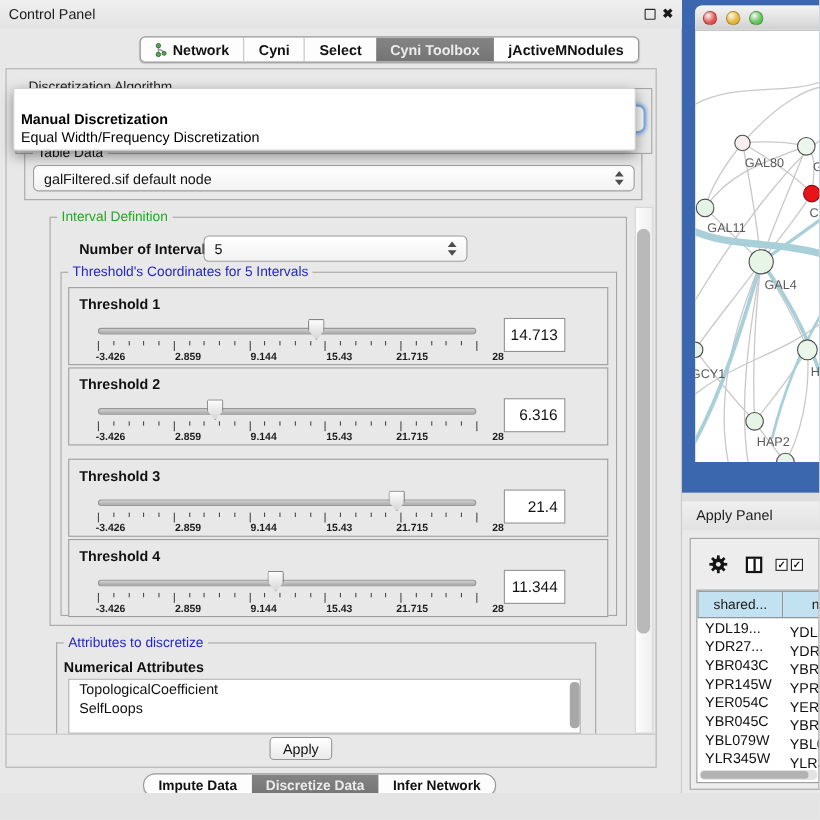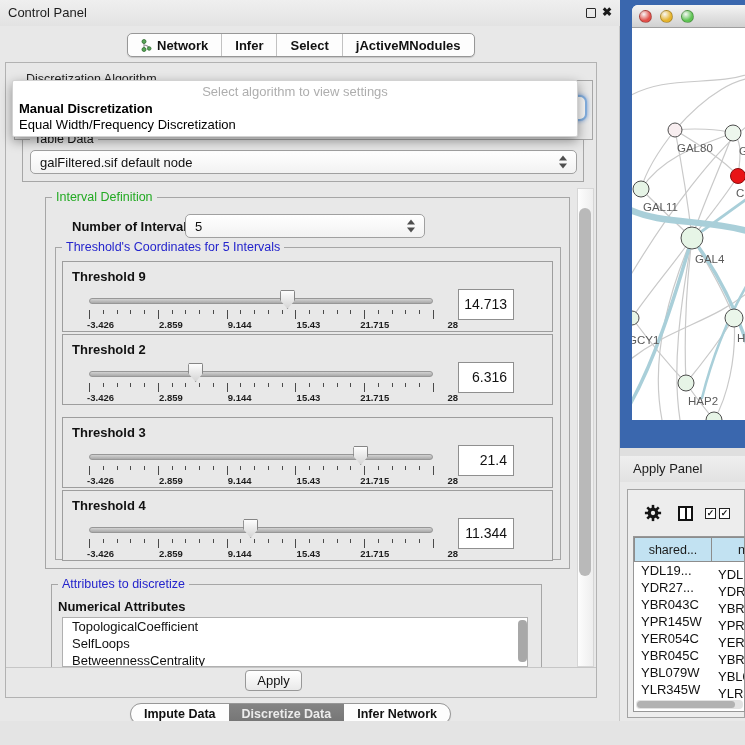--- a/index.html
+++ b/index.html
@@ -109,40 +109,42 @@
         <div class="seg-tab">
           <svg width="11" height="15" viewBox="0 0 11 15">
             <path d="M3 4 V11 M3 7 C6 7 7 8 8.2 10" stroke="#9a9a9a" fill="none" stroke-width="1.2"></path>
             <circle cx="3" cy="3.5" r="2" fill="#57a657" stroke="#2e6b2e" stroke-width="0.8"></circle>
             <circle cx="3" cy="11.5" r="2" fill="#57a657" stroke="#2e6b2e" stroke-width="0.8"></circle>
             <circle cx="8.2" cy="10.5" r="1.8" fill="#57a657" stroke="#2e6b2e" stroke-width="0.8"></circle>
           </svg>
           <span>Network</span>
         </div>
         <div class="seg-tab">
-          <span>Infer</span>
+          <span>Cyni</span>
         </div>
         <div class="seg-tab">
           <span>Select</span>
+        </div>
+        <div class="seg-tab sel">
+          <span>Cyni Toolbox</span>
         </div>
         <div class="seg-tab">
           <span>jActiveMNodules</span>
         </div>
       </div>
 
     <div class="main-panel"></div>
 
     <div class="groupbox" style="left:14px; top:80px; width:579px; height:60px;"></div>
     <div class="grouplabel" style="left:22px; top:72px; color:#222;">Discretization Algorithm</div>
     <div class="combo combo-focus" style="left:22px; top:95px; width:565px; height:26px;">
       <span class="spin"></span>
     </div>
 
     <div class="popup">
-      <div class="prompt">Select algorithm to view settings</div>
       <div class="opt1">Manual Discretization</div>
       <div class="opt2">Equal Width/Frequency Discretization</div>
     </div>
 
     <div class="groupbox" style="left:22px; top:139px; width:562px; height:43px;"></div>
     <div class="grouplabel" style="left:30px; top:132px; color:#111;">Table Data</div>
     <div class="combo" style="left:30px; top:150px; width:547px; height:24px;">
       <span class="txt" style="line-height:24px;">galFiltered.sif default node</span>
       <span class="spin"></span>
     </div>
@@ -153,21 +155,21 @@
     <div style="position:absolute; left:72px; top:219px; font-size:13px; font-weight:bold;">Number of Intervals</div>
     <div class="combo" style="left:185px; top:214px; width:240px; height:24px;">
       <span class="txt" style="line-height:24px;">5</span>
       <span class="spin"></span>
     </div>
 
     <div class="groupbox" style="left:55px; top:247px; width:506px; height:313px;"></div>
     <div class="grouplabel lbl-blue" style="left:62px; top:240px;">Threshold's Coordinates for 5 Intervals</div>
     <div id="thresholds-host">
         <div class="thr-panel" style="top: 261px;">
-          <div class="thr-label">Threshold 9</div>
+          <div class="thr-label">Threshold 1</div>
           <div class="thr-track"></div>
           <div class="tickrow">
             <div class="tick" style="left: 0px; height: 9px;"></div>
             <div class="tick" style="left: 13.76px; height: 4px;"></div>
             <div class="tick" style="left: 27.52px; height: 4px;"></div>
             <div class="tick" style="left: 41.28px; height: 4px;"></div>
             <div class="tick" style="left: 55.04px; height: 4px;"></div>
             <div class="tick" style="left: 68.8px; height: 9px;"></div>
             <div class="tick" style="left: 82.56px; height: 4px;"></div>
             <div class="tick" style="left: 96.32px; height: 4px;"></div>
@@ -328,21 +330,20 @@
           <div class="valbox">11.344</div>
         </div>
       </div>
 
     <div class="groupbox" style="left:51px; top:584px; width:491px; height:83px; border-bottom:none;"></div>
     <div class="grouplabel lbl-blue" style="left:58px; top:577px;">Attributes to discretize</div>
     <div style="position:absolute; left:58px; top:599px; font-size:13px; font-weight:bold;">Numerical Attributes</div>
     <div class="attr-list" id="attr-list">
         <div class="attr-item">TopologicalCoefficient</div>
         <div class="attr-item">SelfLoops</div>
-        <div class="attr-item">BetweennessCentrality</div>
       </div>
     <div class="attr-scroll-thumb"></div>
 
     <div class="vscroll-track"></div>
     <div class="vscroll-thumb"></div>
 
     <div class="apply-sep"></div>
     <div class="apply-btn">Apply</div>
 
     <div class="seg-tabs" id="bottom-tab-bar">

